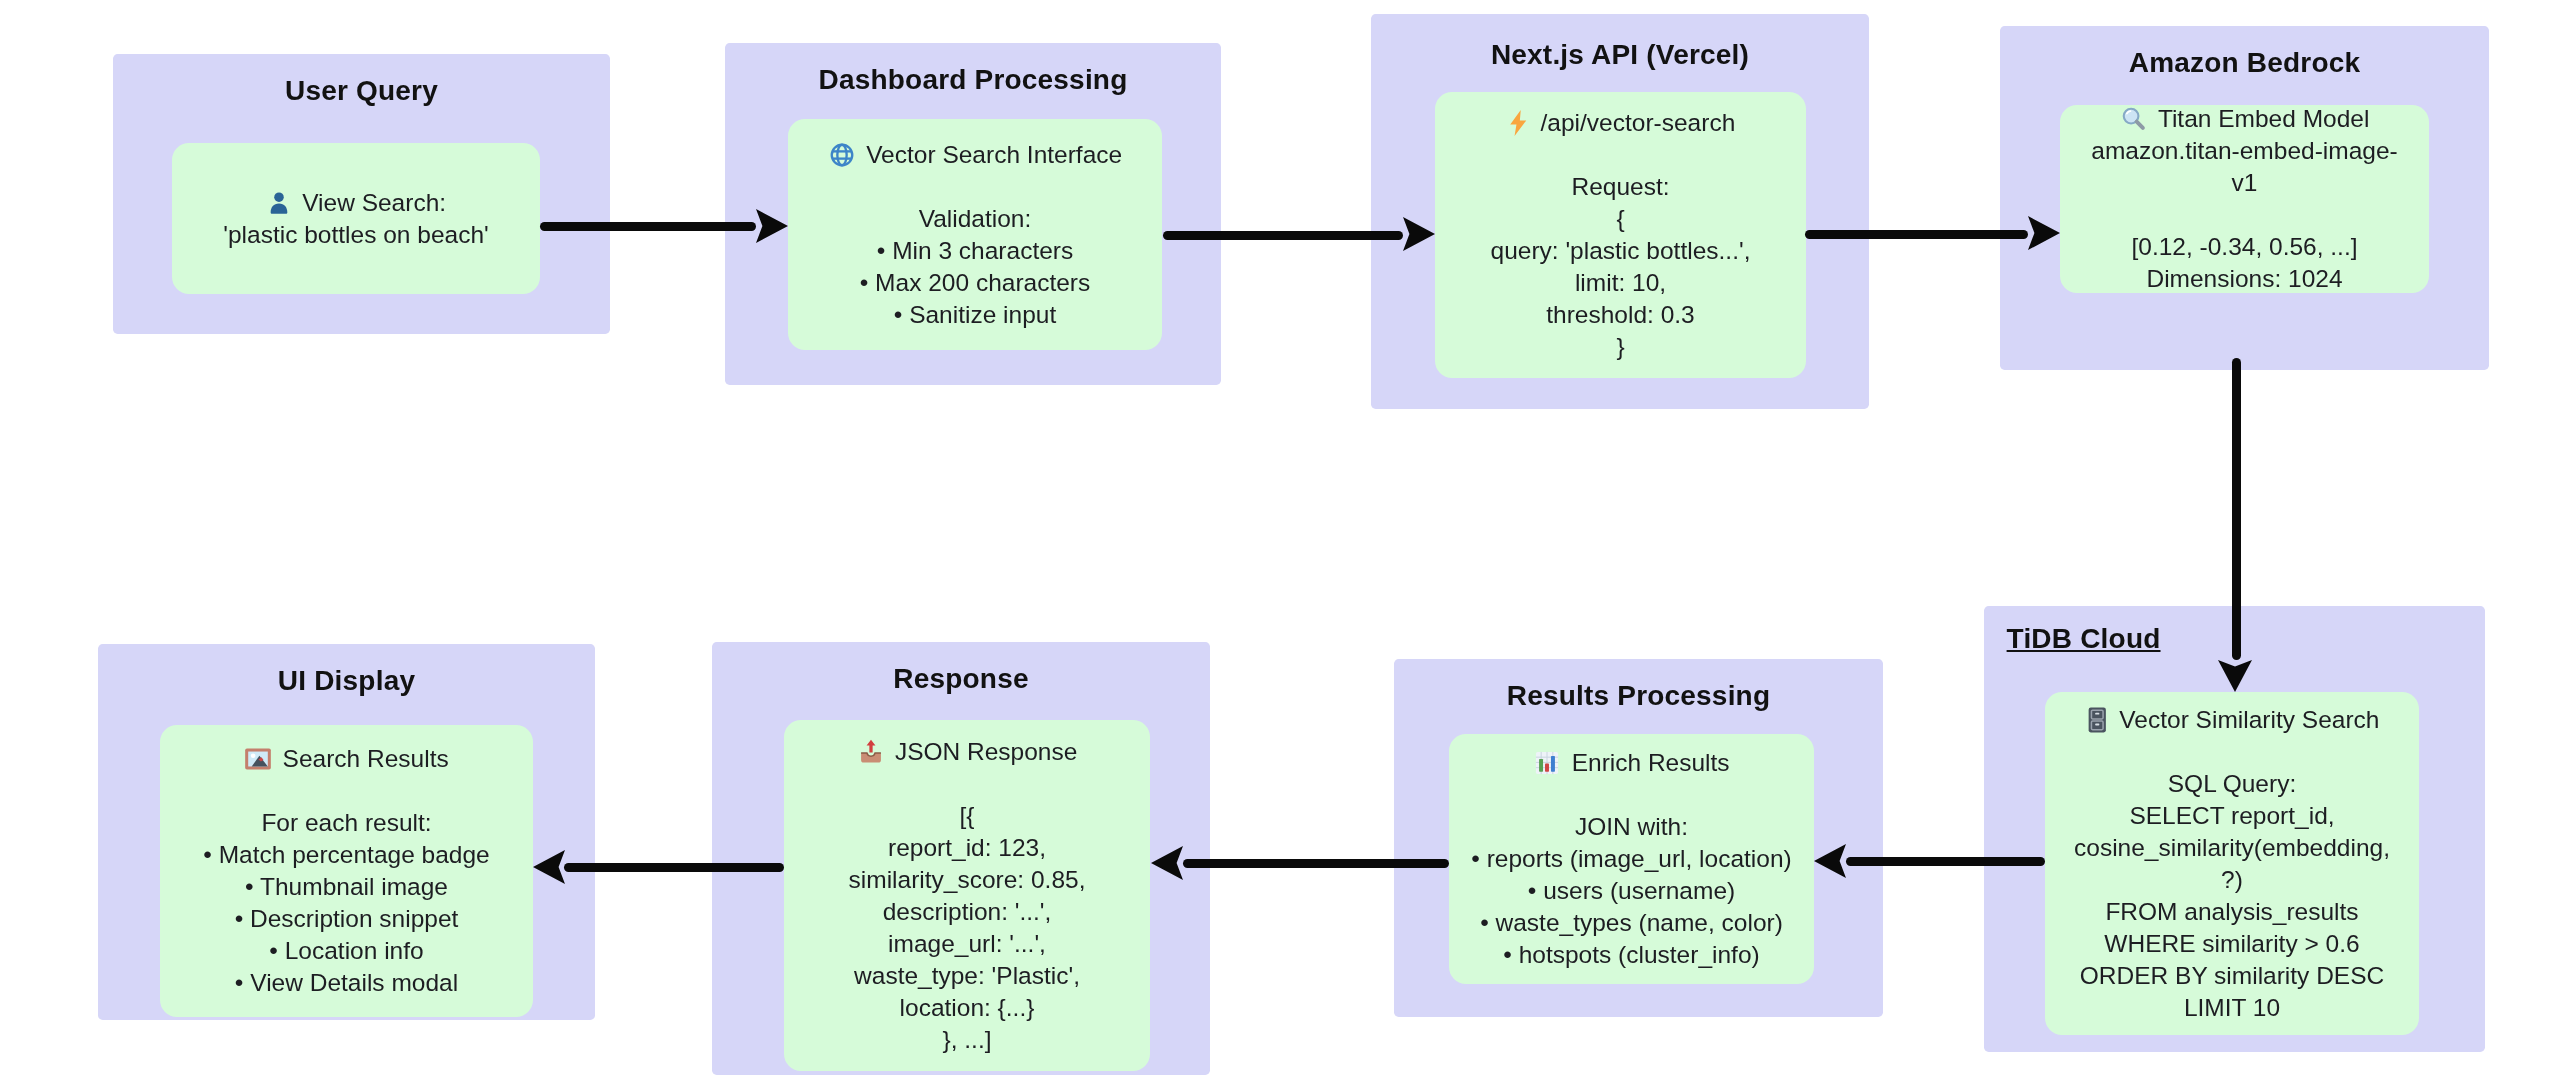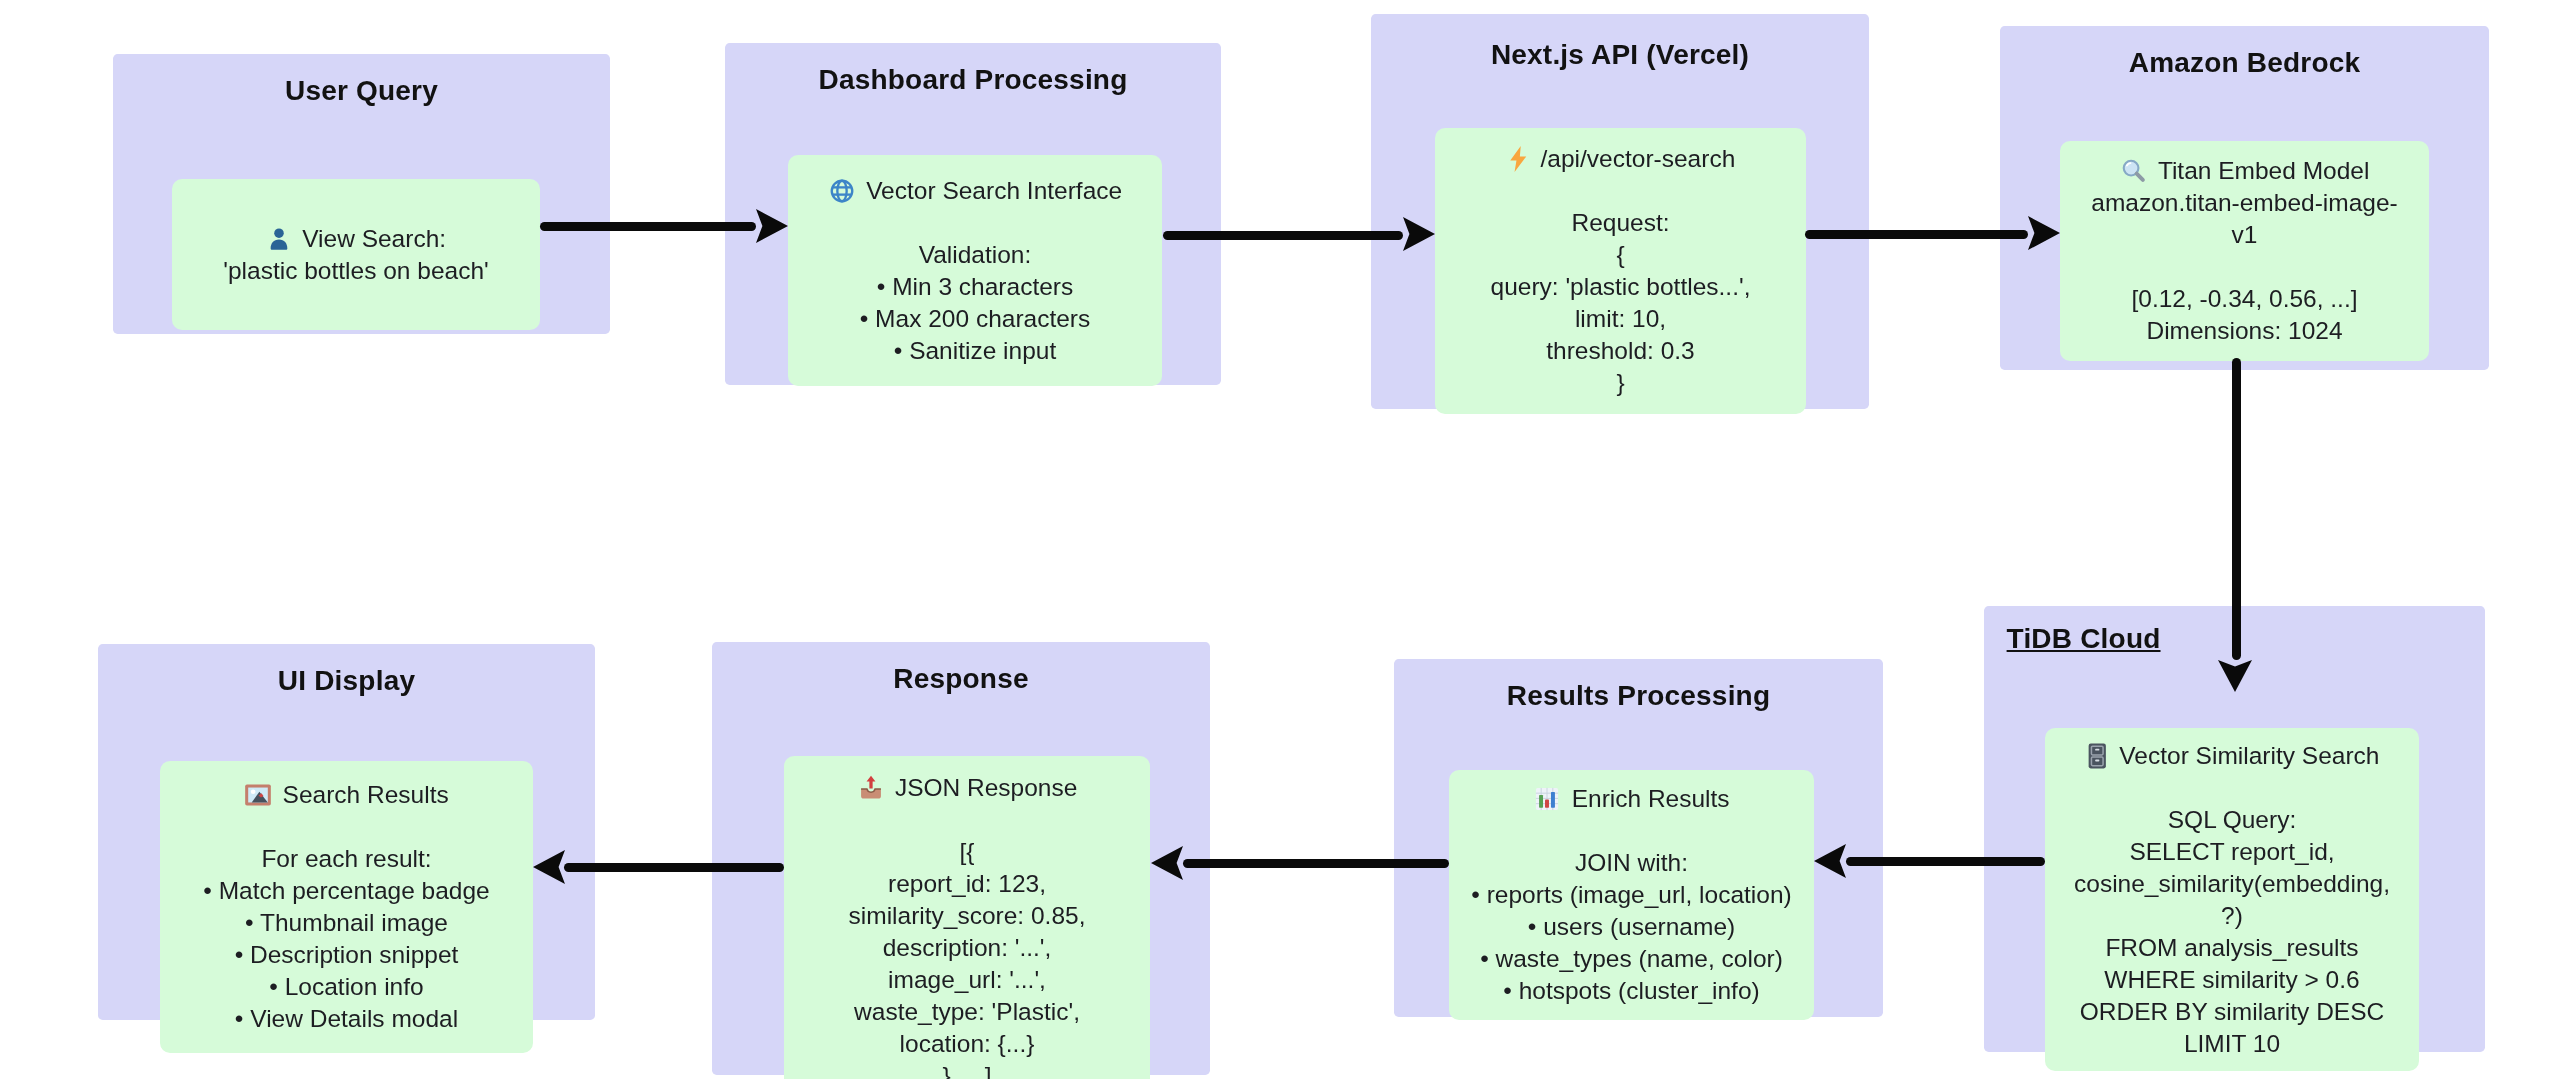--- a/index.html
+++ b/index.html
@@ -22,24 +22,23 @@
   .node{
     position:absolute;background:var(--lavender);border-radius:4.7px;
   }
   .node-title{
     font-size:28px;font-weight:700;color:var(--title);
     text-align:center;padding-top:21px;letter-spacing:0.2px;
   }
   .node-title.title-left{text-align:left;padding-left:22.6px;padding-top:17px;text-decoration:underline;}
   .node-title.title-high{padding-top:25px;}
   .card{
-    position:absolute;background:var(--card);border-radius:10px;
+    position:absolute;background:var(--card);border-radius:17px;
     display:flex;flex-direction:column;justify-content:center;align-items:center;
     text-align:center;
-    margin-top:36px;
   }
   .heading{
     display:flex;align-items:center;justify-content:center;gap:10.3px;
     font-size:24.5px;line-height:32px;white-space:nowrap;color:var(--body);
   }
   .icon{display:inline-flex;align-items:center;justify-content:center;}
   .icon svg{display:block;}
   .lines{width:100%;}
   .line{
     font-size:24.5px;line-height:32px;min-height:32px;
@@ -117,21 +116,21 @@
           <div class="line">query: 'plastic bottles...',</div>
           <div class="line">limit: 10,</div>
           <div class="line">threshold: 0.3</div>
           <div class="line">}</div>
         </div>
     </div>
   </section>
 
   <section class="node" style="left:2000px;top:26px;width:489px;height:344px">
     <h2 class="node-title">Amazon Bedrock</h2>
-    <div class="card" style="left:60px;top:79px;width:369px;height:220px">
+    <div class="card" style="left:60px;top:79px;width:369px;height:188px">
       <div class="heading">
         <span class="icon">
           <svg width="28" height="28" viewBox="0 0 24 24">
             <circle cx="9.5" cy="9.5" r="6.3" fill="#cde4f4" stroke="#86a9c6" stroke-width="1.8"></circle>
             <path d="M5.9 7.2a4.4 4.4 0 0 1 3-1.9" stroke="#ffffff" stroke-width="1.6" fill="none" stroke-linecap="round"></path>
             <line x1="14.3" y1="14.3" x2="19.6" y2="19.6" stroke="#8d9aa6" stroke-width="3.4" stroke-linecap="round"></line>
           </svg>
         </span>
         <span>Titan Embed Model</span>
       </div>

